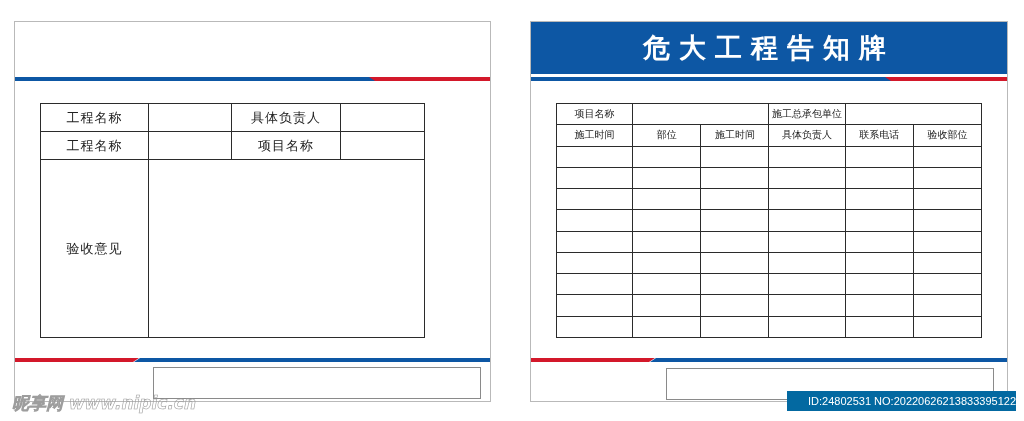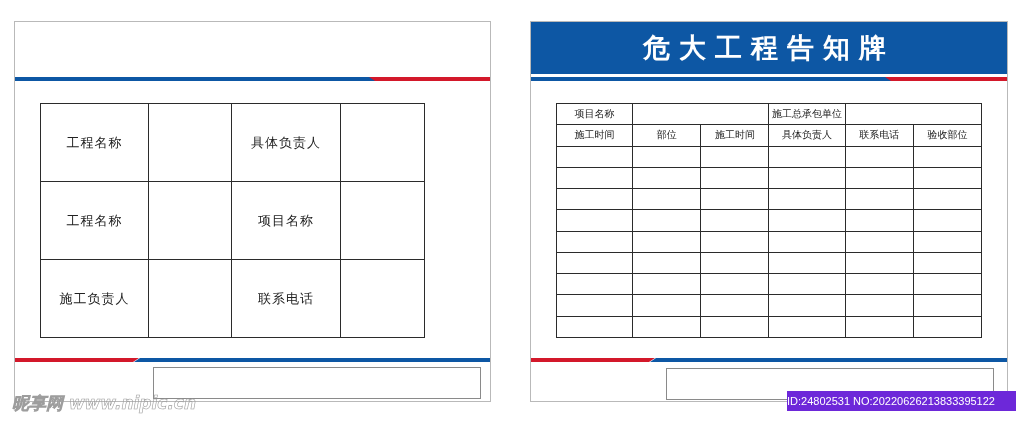--- a/index.html
+++ b/index.html
@@ -15,21 +15,21 @@
   .stripe-bot .red { position: absolute; left: 0; top: 0; height: 4px; background: #d3182a; clip-path: polygon(0 0, 100% 0, calc(100% - 6px) 100%, 0 100%); }
   .stripe-bot .blue { position: absolute; right: 0; top: 0; height: 4px; background: #0d57a4; clip-path: polygon(6px 0, 100% 0, 100% 100%, 0 100%); }
   .footer-box { position: absolute; height: 32px; border: 1px solid #8a8a8a; background: #fff; }
   table { position: absolute; border-collapse: collapse; }
   td { border: 1.5px solid #2b2b2b; text-align: center; color: #222; font-size: 13px; }
   #t1 { left: 25px; top: 81px; width: 385px; height: 235px; }
   #t1 td { font-size: 13px; letter-spacing: 1px; }
   #t2 { left: 25px; top: 81px; width: 426px; height: 235px; }
   #t2 td { font-size: 10px; }
   .watermark-left { position: absolute; left: 12px; top: 392px; color: #d8d8d8; font-size: 17px; font-style: italic; font-weight: bold; letter-spacing: 0px; -webkit-text-stroke: 0.6px #9d9d9d; color: transparent; }
-  .watermark-right { position: absolute; left: 787px; top: 391px; width: 229px; height: 20px; background: #6d28d9; color: #ffffff; font-size: 11px; line-height: 20px; text-align: left; white-space: nowrap; overflow: hidden; font-family: "Liberation Sans", sans-serif; }
+  .watermark-right { position: absolute; left: 787px; top: 391px; width: 229px; height: 20px; background: #0369a1; color: #ffffff; font-size: 11px; line-height: 20px; text-align: right; white-space: nowrap; overflow: hidden; font-family: "Liberation Sans", sans-serif; }
 </style>
 </head>
 <body>
 
 <div class="board" id="board1">
   <div class="stripe-top">
     <div class="blue" style="width:360px"></div>
     <div class="red" style="left:354px"></div>
   </div>
   <table id="t1">
@@ -45,25 +45,23 @@
       <td></td>
       <td>具体负责人</td>
       <td></td>
     </tr>
     <tr style="height:28px">
       <td>工程名称</td>
       <td></td>
       <td>项目名称</td>
       <td></td>
     </tr>
-    <tr style="height:28px">
-      <td>施工负责人</td>
-      <td></td>
-      <td>联系电话</td>
-      <td></td>
+    <tr>
+      <td>验收意见</td>
+      <td colspan="3"></td>
     </tr>
   </tbody>
     </table>
   <div class="stripe-bot">
     <div class="red" style="width:124px"></div>
     <div class="blue" style="left:119px"></div>
   </div>
   <div class="footer-box" style="left:138px; top:345px; width:328px;"></div>
 </div>
 

